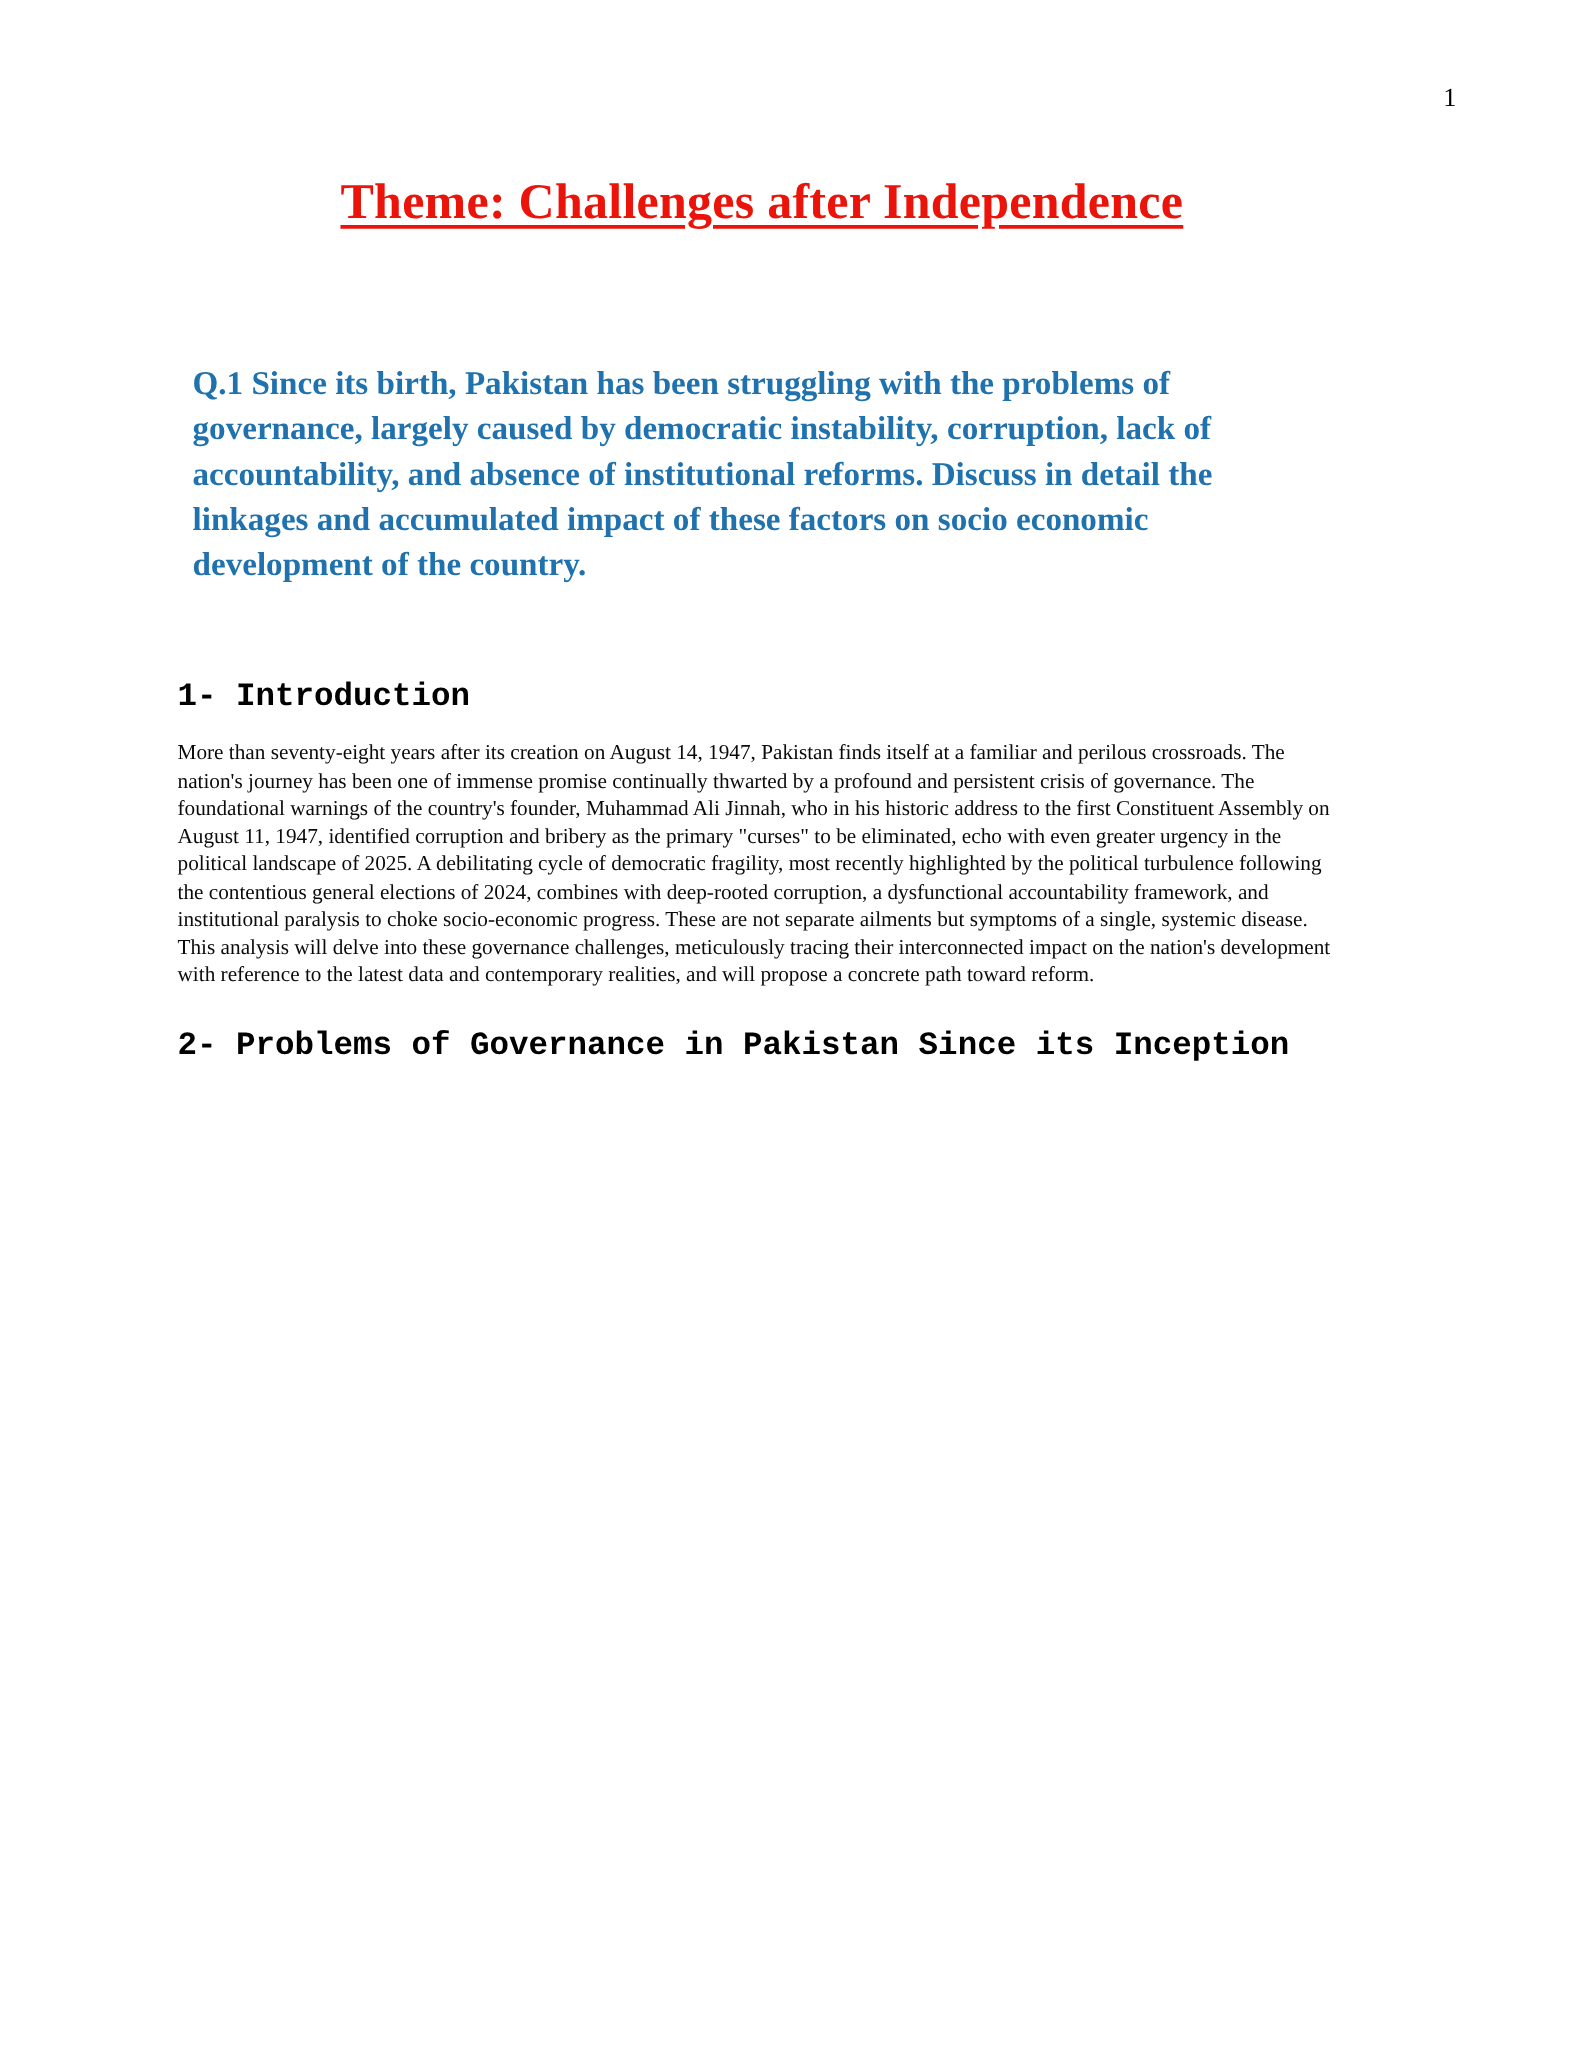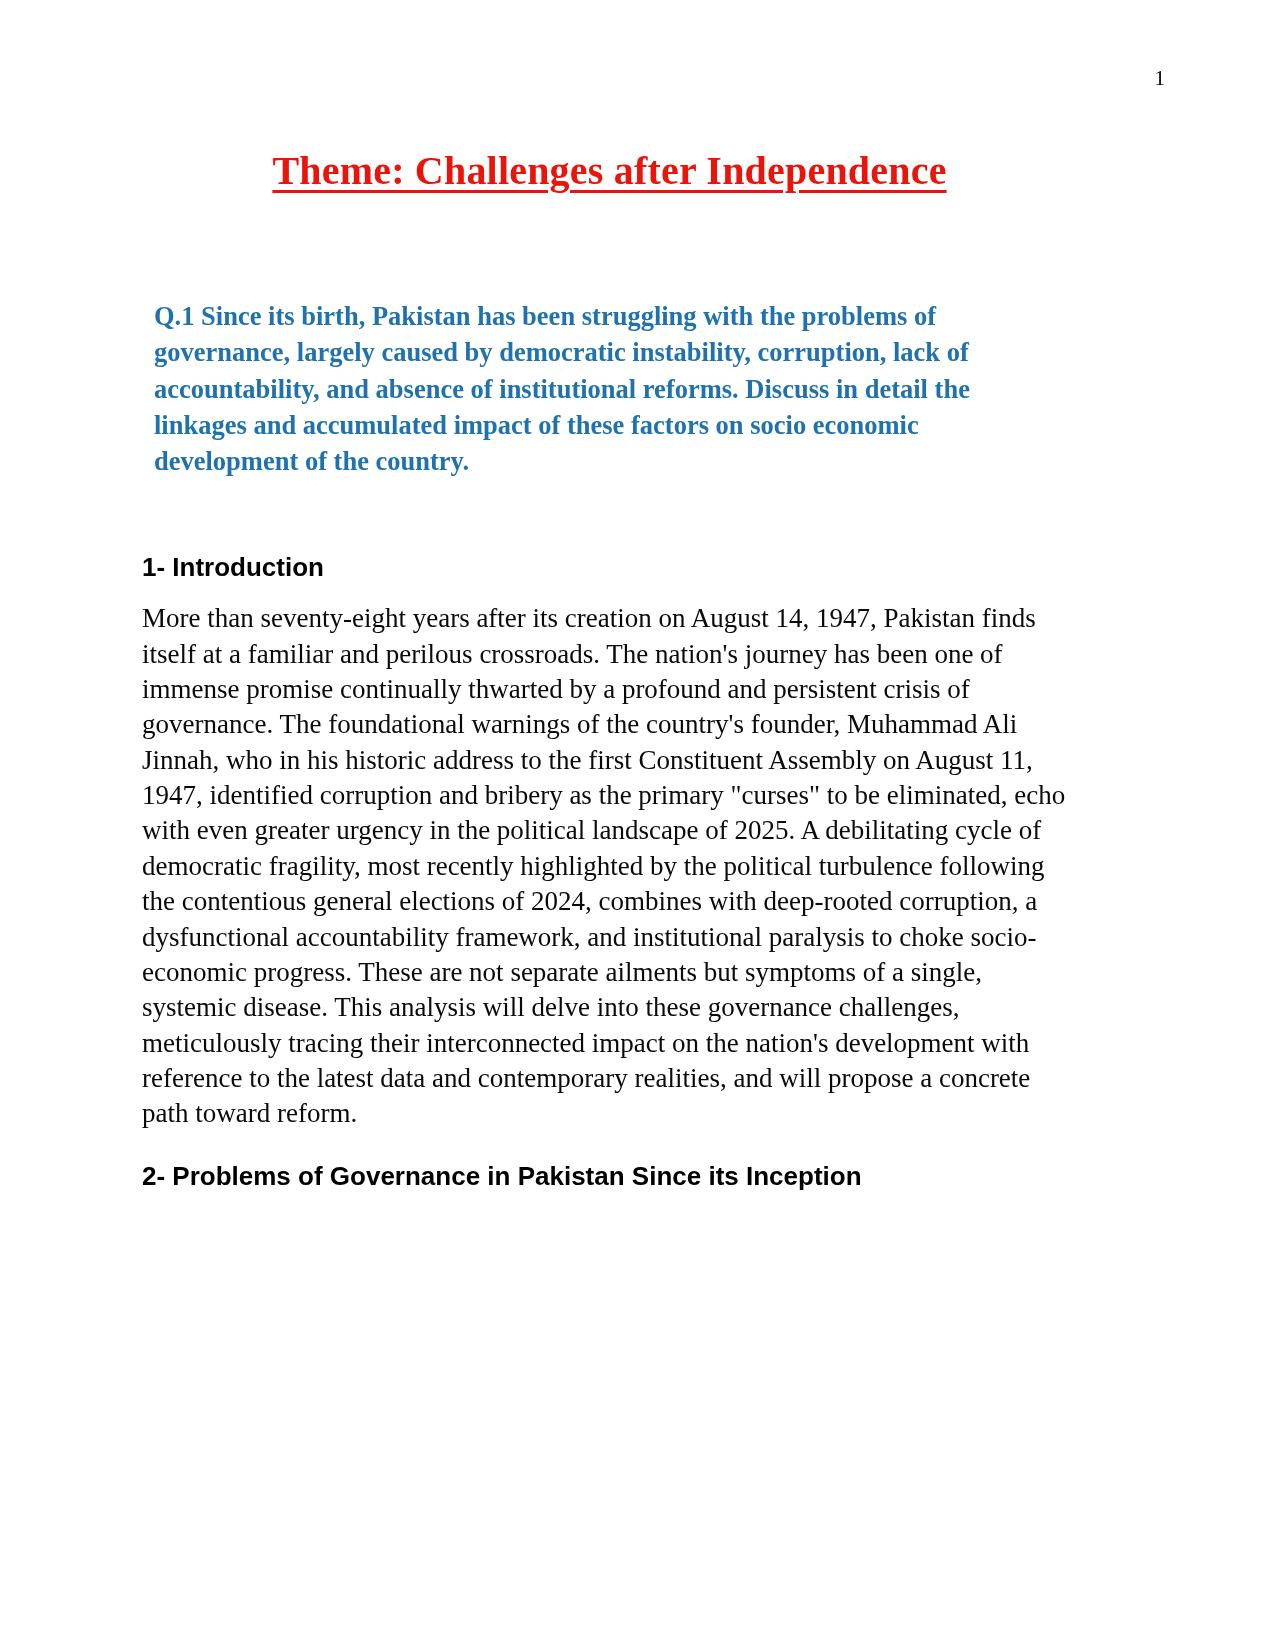--- a/index.html
+++ b/index.html
@@ -27,21 +27,21 @@
     top: 68px;
     right: 110px;
     font-size: 21px;
     line-height: 1;
     color: #000000;
     font-family: "Liberation Serif", "DejaVu Serif", serif;
   }
   .content {
     position: absolute;
     left: 142px;
-    top: 126px;
+    top: 116px;
     width: 935px;
   }
   .doc-title {
     margin: 0;
     padding: 0;
     text-align: center;
     color: #ea140a;
     font-weight: bold;
     font-size: 40px;
     line-height: 1.15;
@@ -72,28 +72,28 @@
     line-height: 1.3;
     color: #000000;
     font-family: "Liberation Serif", "DejaVu Serif", serif;
   }
   .section-heading {
     margin: 0;
     font-weight: bold;
     font-size: 26px;
     line-height: 1.3;
     color: #000000;
-    font-family: Liberation Sans, sans-serif;
+    font-family: Liberation Mono, monospace;
   }
   .heading-gap-intro {
     margin-top: 72px;
   }
   .body-par {
     margin: 16px 0 0 0;
-    font-size: 27px;
+    font-size: 17px;
     line-height: 1.31;
     color: #0a0a0a;
     text-align: left;
     font-family: "Liberation Serif", "DejaVu Serif", serif;
     width: 930px;
   }
   .heading-gap-section2 {
     margin-top: 28px;
   }
 </style>

